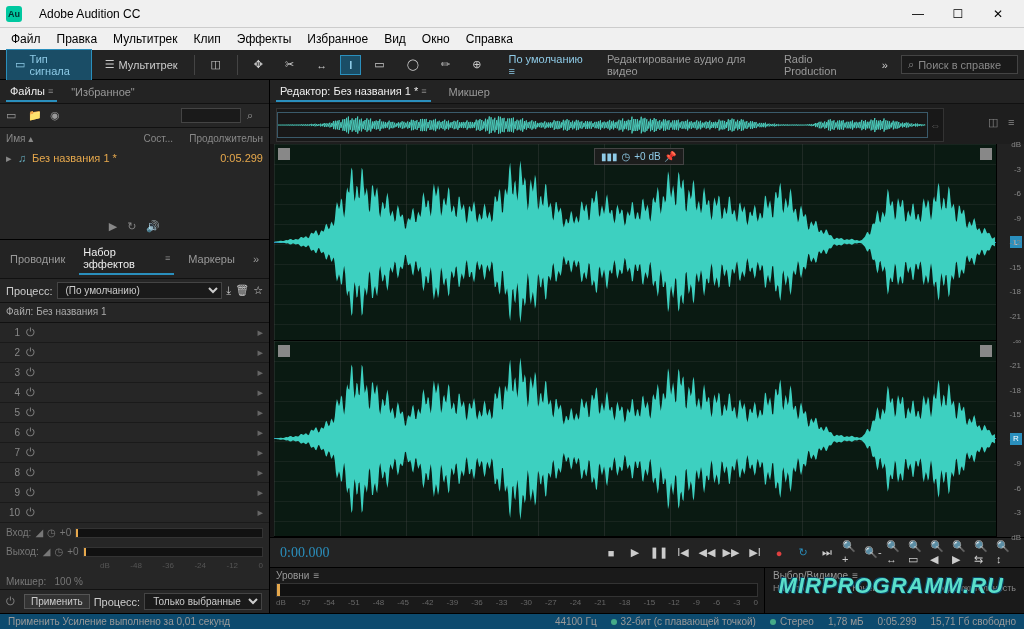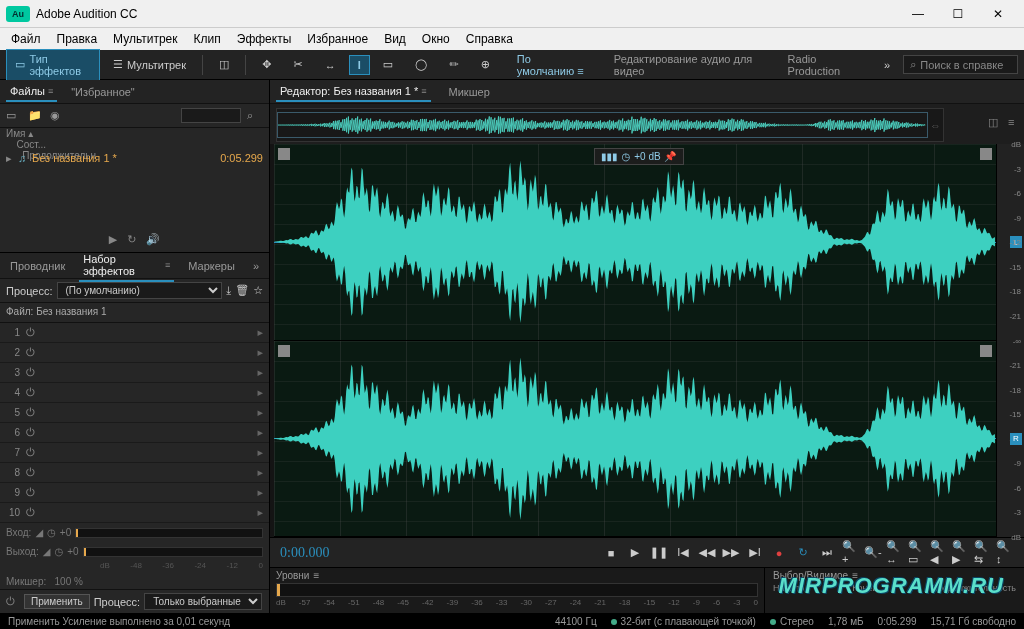--- a/index.html
+++ b/index.html
@@ -1,20 +1,20 @@
 <!DOCTYPE html>
 <html><head>
 <meta charset="utf-8">
 <style>
 * { margin: 0; padding: 0; box-sizing: border-box; font-family: 'Segoe UI', Tahoma, sans-serif; user-select: none; }
 body { background: #1e1e1e; color: #ccc; font-size: 11px; overflow: hidden; width: 1024px; height: 629px; position: relative; }
 
 
 .titlebar { height: 28px; background: #f0f0f0; color: #000; display: flex; align-items: center; padding: 0 6px; border-bottom: 1px solid #ccc; }
-.titlebar .app-icon { width: 24px; height: 16px; background: #00c8a0; border-radius: 3px; display:flex; align-items:center; justify-content:center; color:#003030; font-weight:bold; font-size:9px; margin-right: 6px;}
+.titlebar .app-icon { width: 16px; height: 16px; background: #00c8a0; border-radius: 3px; display:flex; align-items:center; justify-content:center; color:#003030; font-weight:bold; font-size:9px; margin-right: 17px;}
 .titlebar .title { font-size: 12px; flex: 1; }
 .winbtns { display:flex; margin-left:auto; }
 .winbtn { width: 40px; height: 28px; display:flex; align-items:center; justify-content:center; font-size:12px; }
 
 
 .menubar { height: 22px; background: #f0f0f0; color: #000; display: flex; align-items: center; padding: 0 4px; font-size: 12px; gap: 2px; }
 .menubar .mi { padding: 2px 7px; }
 
 
 .toolbar { height: 30px; background: #232323; border-bottom: 1px solid #000; display: flex; align-items: center; padding: 0 6px; gap: 4px; }
@@ -33,30 +33,30 @@
 
 
 .paneltabs { height:24px; display:flex; align-items:center; padding:0 6px; border-bottom:1px solid #111; gap:10px; background:#232323;}
 .ptab { color:#999; padding:3px 4px; font-size:11px; display:flex; align-items:center; gap:3px;}
 .ptab.active { color:#eee; border-bottom:2px solid #2a8fbd; }
 .ptab .menu-icon {font-size:9px; color:#888;}
 
 
 .filebar { height:24px; display:flex; align-items:center; padding:0 6px; gap:6px; border-bottom:1px solid #111;}
 .filebar .ico { width:16px; height:14px; color:#999; }
-.filehead { height:20px; display:flex; padding:0 6px; color:#888; font-size:10px; flex-direction:column;}
+.filehead { height:20px; display:flex; padding:0 6px; color:#888; font-size:10px; align-items:center;}
 .filehead .c1{flex:1;} .filehead .c2{width:40px; text-align:right;} .filehead .c3{width:90px; text-align:right;}
 .filerow { height:20px; display:flex; padding:0 6px; align-items:center; color:#e6a84c;}
 .filerow .ex{width:12px;color:#888;} .filerow .wf{width:14px;color:#6ab;}
 .filerow .name{flex:1;} .filerow .dur{width:90px; text-align:right;}
 .filemid { flex:1; background:#262626;}
 .fileplay { height:26px; display:flex; align-items:center; justify-content:center; gap:10px; color:#888;}
 
 
-.fxtabs { height:27px; display:flex; align-items:center; padding:0 6px; gap:10px; border-top:1px solid #000; border-bottom:1px solid #111; background:#232323;}
+.fxtabs { height:40px; display:flex; align-items:center; padding:0 6px; gap:10px; border-top:1px solid #000; border-bottom:1px solid #111; background:#232323;}
 .fxpreset { height:24px; display:flex; align-items:center; padding:0 6px; gap:4px; border-bottom:1px solid #111;}
 .fxpreset select{ background:#1a1a1a; color:#ccc; border:1px solid #444; font-size:10px; padding:1px 4px; flex:1;}
 .fxfile { height:20px; padding:3px 6px; color:#aaa; font-size:10px; border-bottom:1px solid #111;}
 .fxslots { }
 .fxslot { height:20px; display:flex; align-items:center; padding:0 6px; gap:6px; border-bottom:1px solid #1a1a1a;}
 .fxslot .num{width:14px; color:#888; text-align:right; font-size:10px;}
 .fxslot .pwr{width:12px; color:#888;}
 .fxslot .arrow{margin-left:auto; color:#666;}
 .fxio { padding:4px 6px; color:#777; font-size:10px; display:flex; align-items:center; gap:4px;}
 .fxio .meter{ flex:1; height:10px; background:#111; border:1px solid #333; position:relative;}
@@ -103,21 +103,21 @@
 .lvtab{color:#999; font-size:10px; display:flex; align-items:center; gap:4px;}
 .lvmeter{height:14px; background:#111; border:1px solid #333; margin-top:2px; position:relative;}
 .lvmeter::before{content:''; position:absolute; left:0; top:0; bottom:0; width:3px; background:#e6a84c;}
 .lvscale{display:flex; justify-content:space-between; color:#666; font-size:8px; margin-top:1px;}
 .lvright{width:260px; border-left:1px solid #000; padding:2px 8px; font-size:10px;}
 .lvright .hdr{color:#999; display:flex; gap:4px; align-items:center;}
 .lvright .cols{display:flex; color:#888; margin-top:2px; font-size:9px;}
 .lvright .cols span{flex:1;}
 
 
-.statusbar{ position:absolute; bottom:0; left:0; right:0; height:16px; background:#000000; border-top:1px solid #000; display:flex; align-items:center; padding:0 8px; font-size:10px; color:#999; gap:14px;}
+.statusbar{ position:absolute; bottom:0; left:0; right:0; height:16px; background:#0c4a6e; border-top:1px solid #000; display:flex; align-items:center; padding:0 8px; font-size:10px; color:#999; gap:14px;}
 .statusbar .st{display:flex; align-items:center; gap:4px;}
 .dot{width:6px;height:6px; background:#4a8; border-radius:50%;}
 
 
 .watermark{position:absolute; right:20px; bottom:30px; font-size:22px; font-weight:bold; font-style:italic; color:#5eead4; text-shadow:1px 1px 0 #0a4a6a, -1px -1px 0 #0a4a6a; letter-spacing:1px; pointer-events:none; opacity:0.95;}
 
 select, button { cursor:pointer; }
 </style>
 </head>
 <body>
@@ -140,21 +140,21 @@
   <div class="mi">Эффекты</div>
   <div class="mi">Избранное</div>
   <div class="mi">Вид</div>
   <div class="mi">Окно</div>
   <div class="mi">Справка</div>
 </div>
 
 <div class="toolbar">
   <div class="tbbtn active">
     <span>▭</span>
-    <span>Тип эффектов</span>
+    <span>Тип сигнала</span>
   </div>
   <div class="tbbtn">
     <span>☰</span>
     <span>Мультитрек</span>
   </div>
   <div class="tbsep"></div>
   <div class="tbbtn">
       <span>◫</span>
     </div>
   <div class="tbsep"></div>

